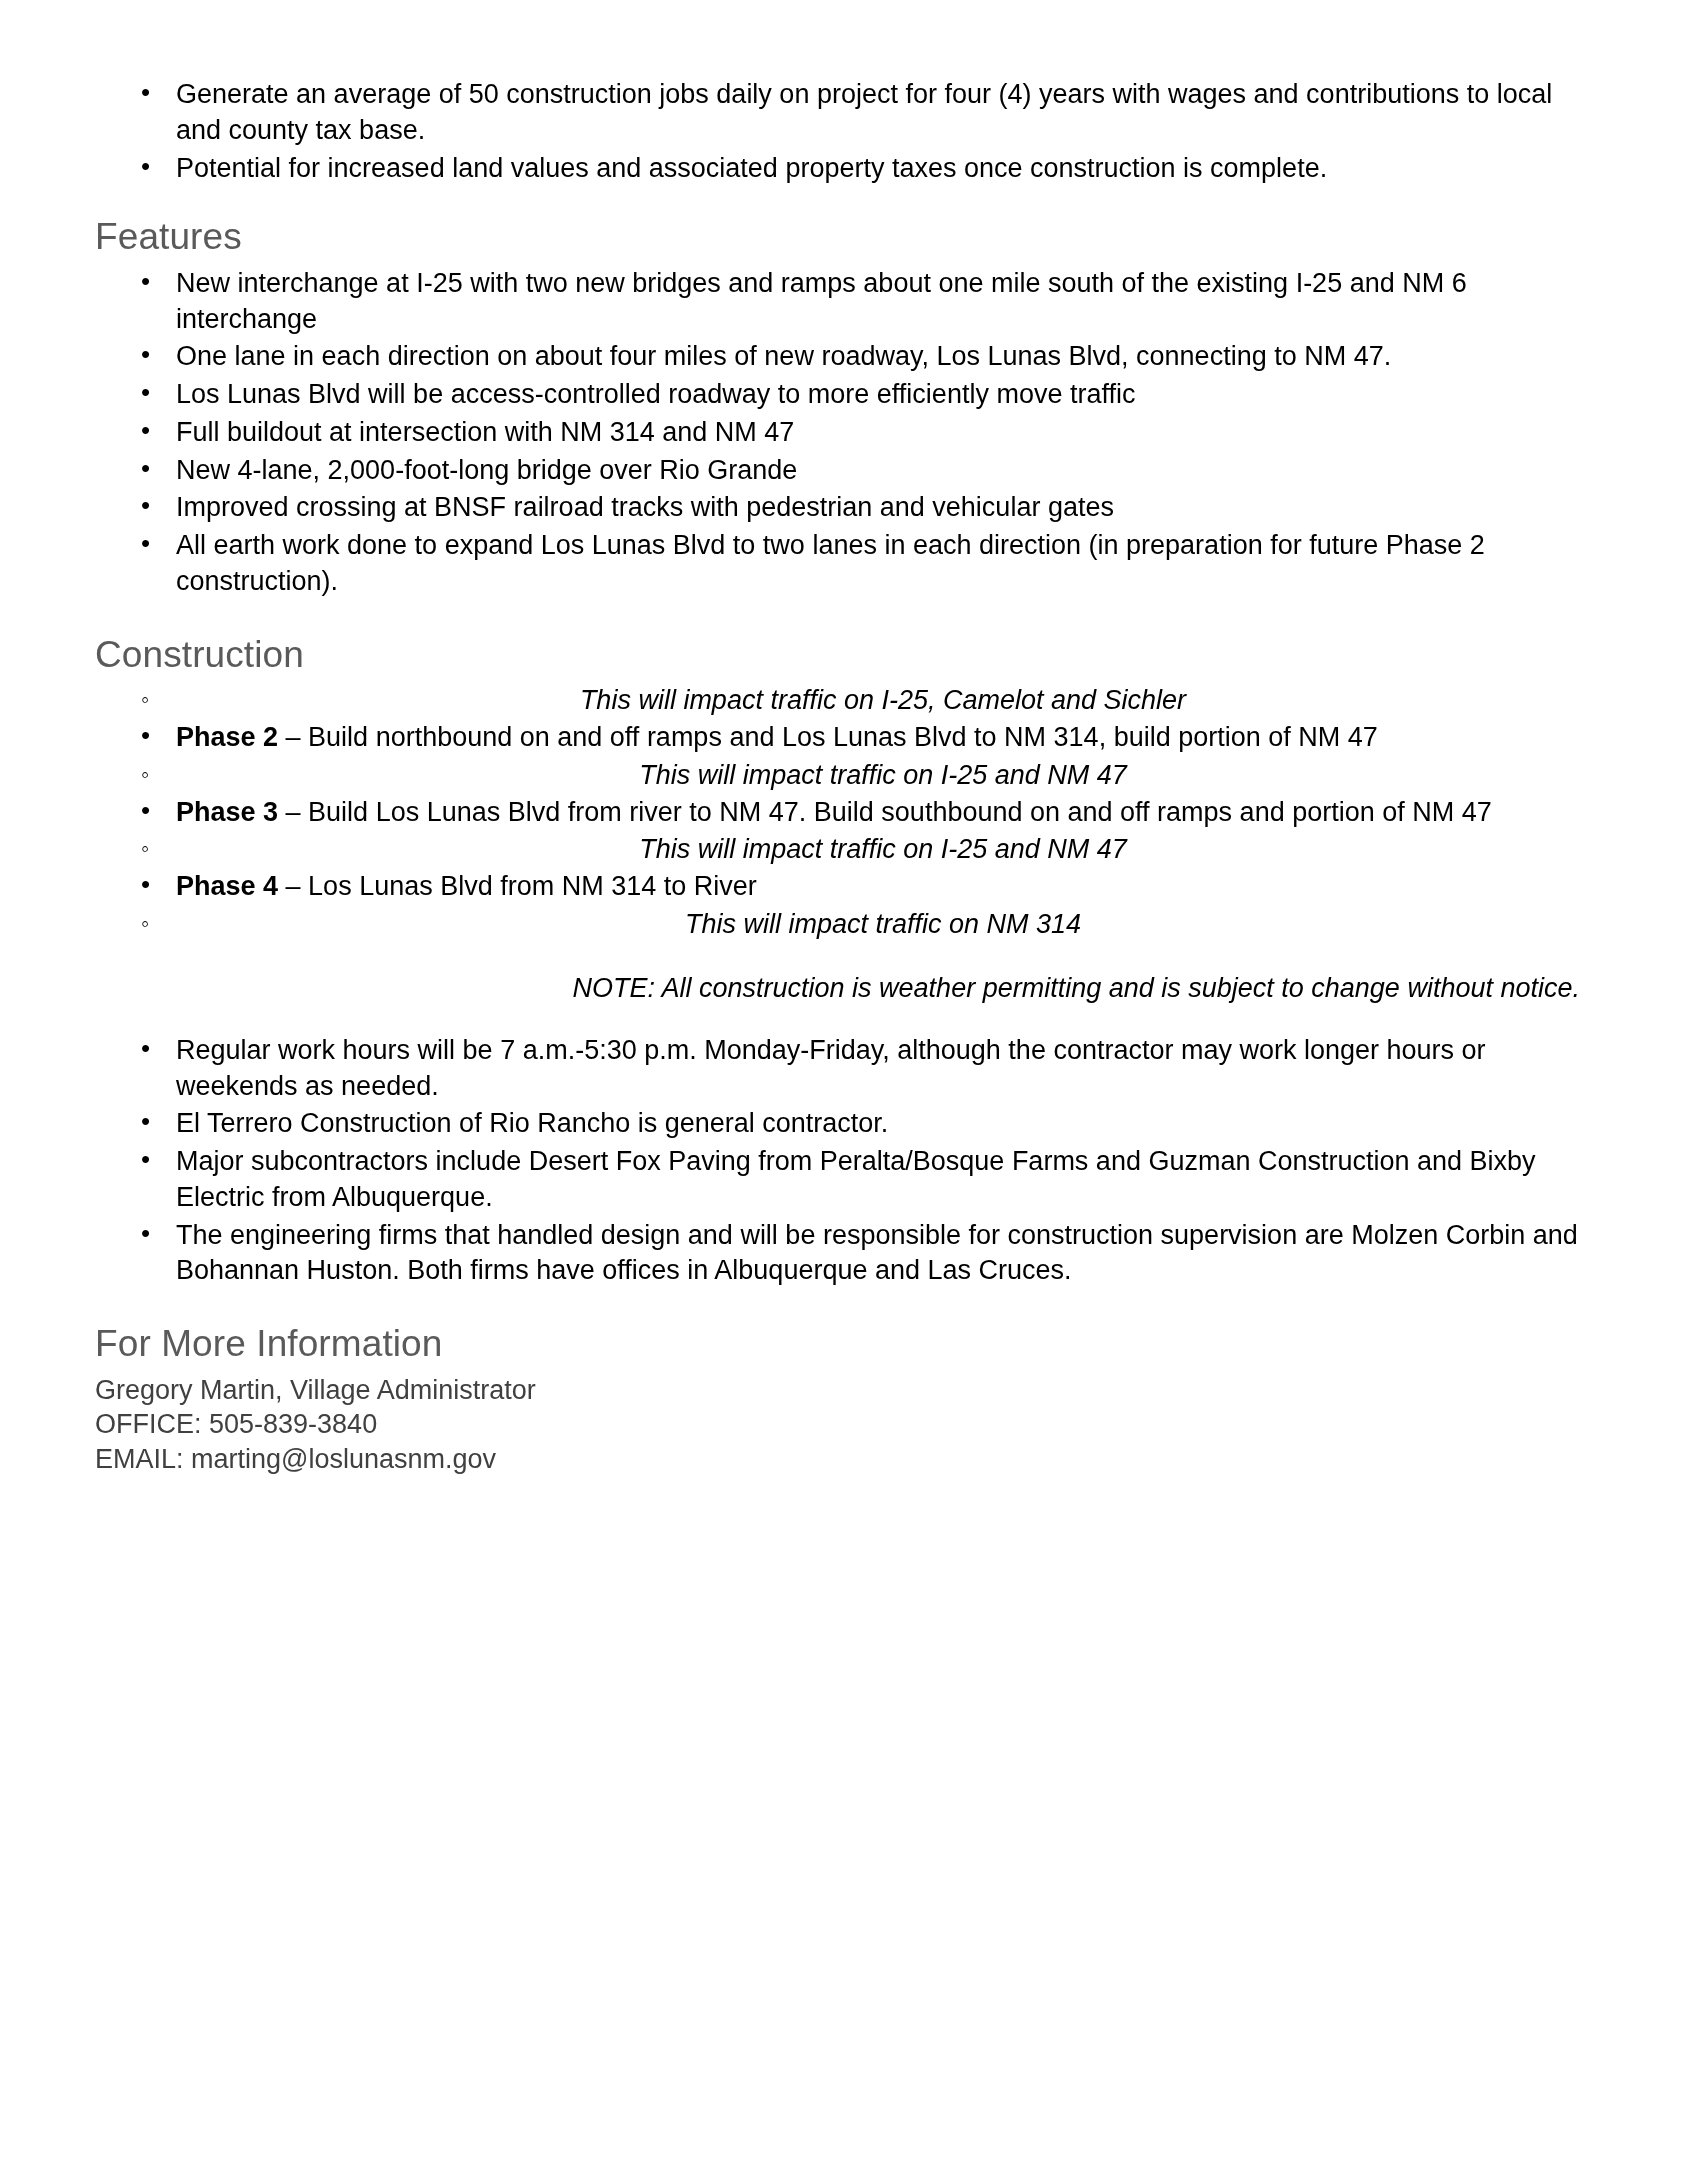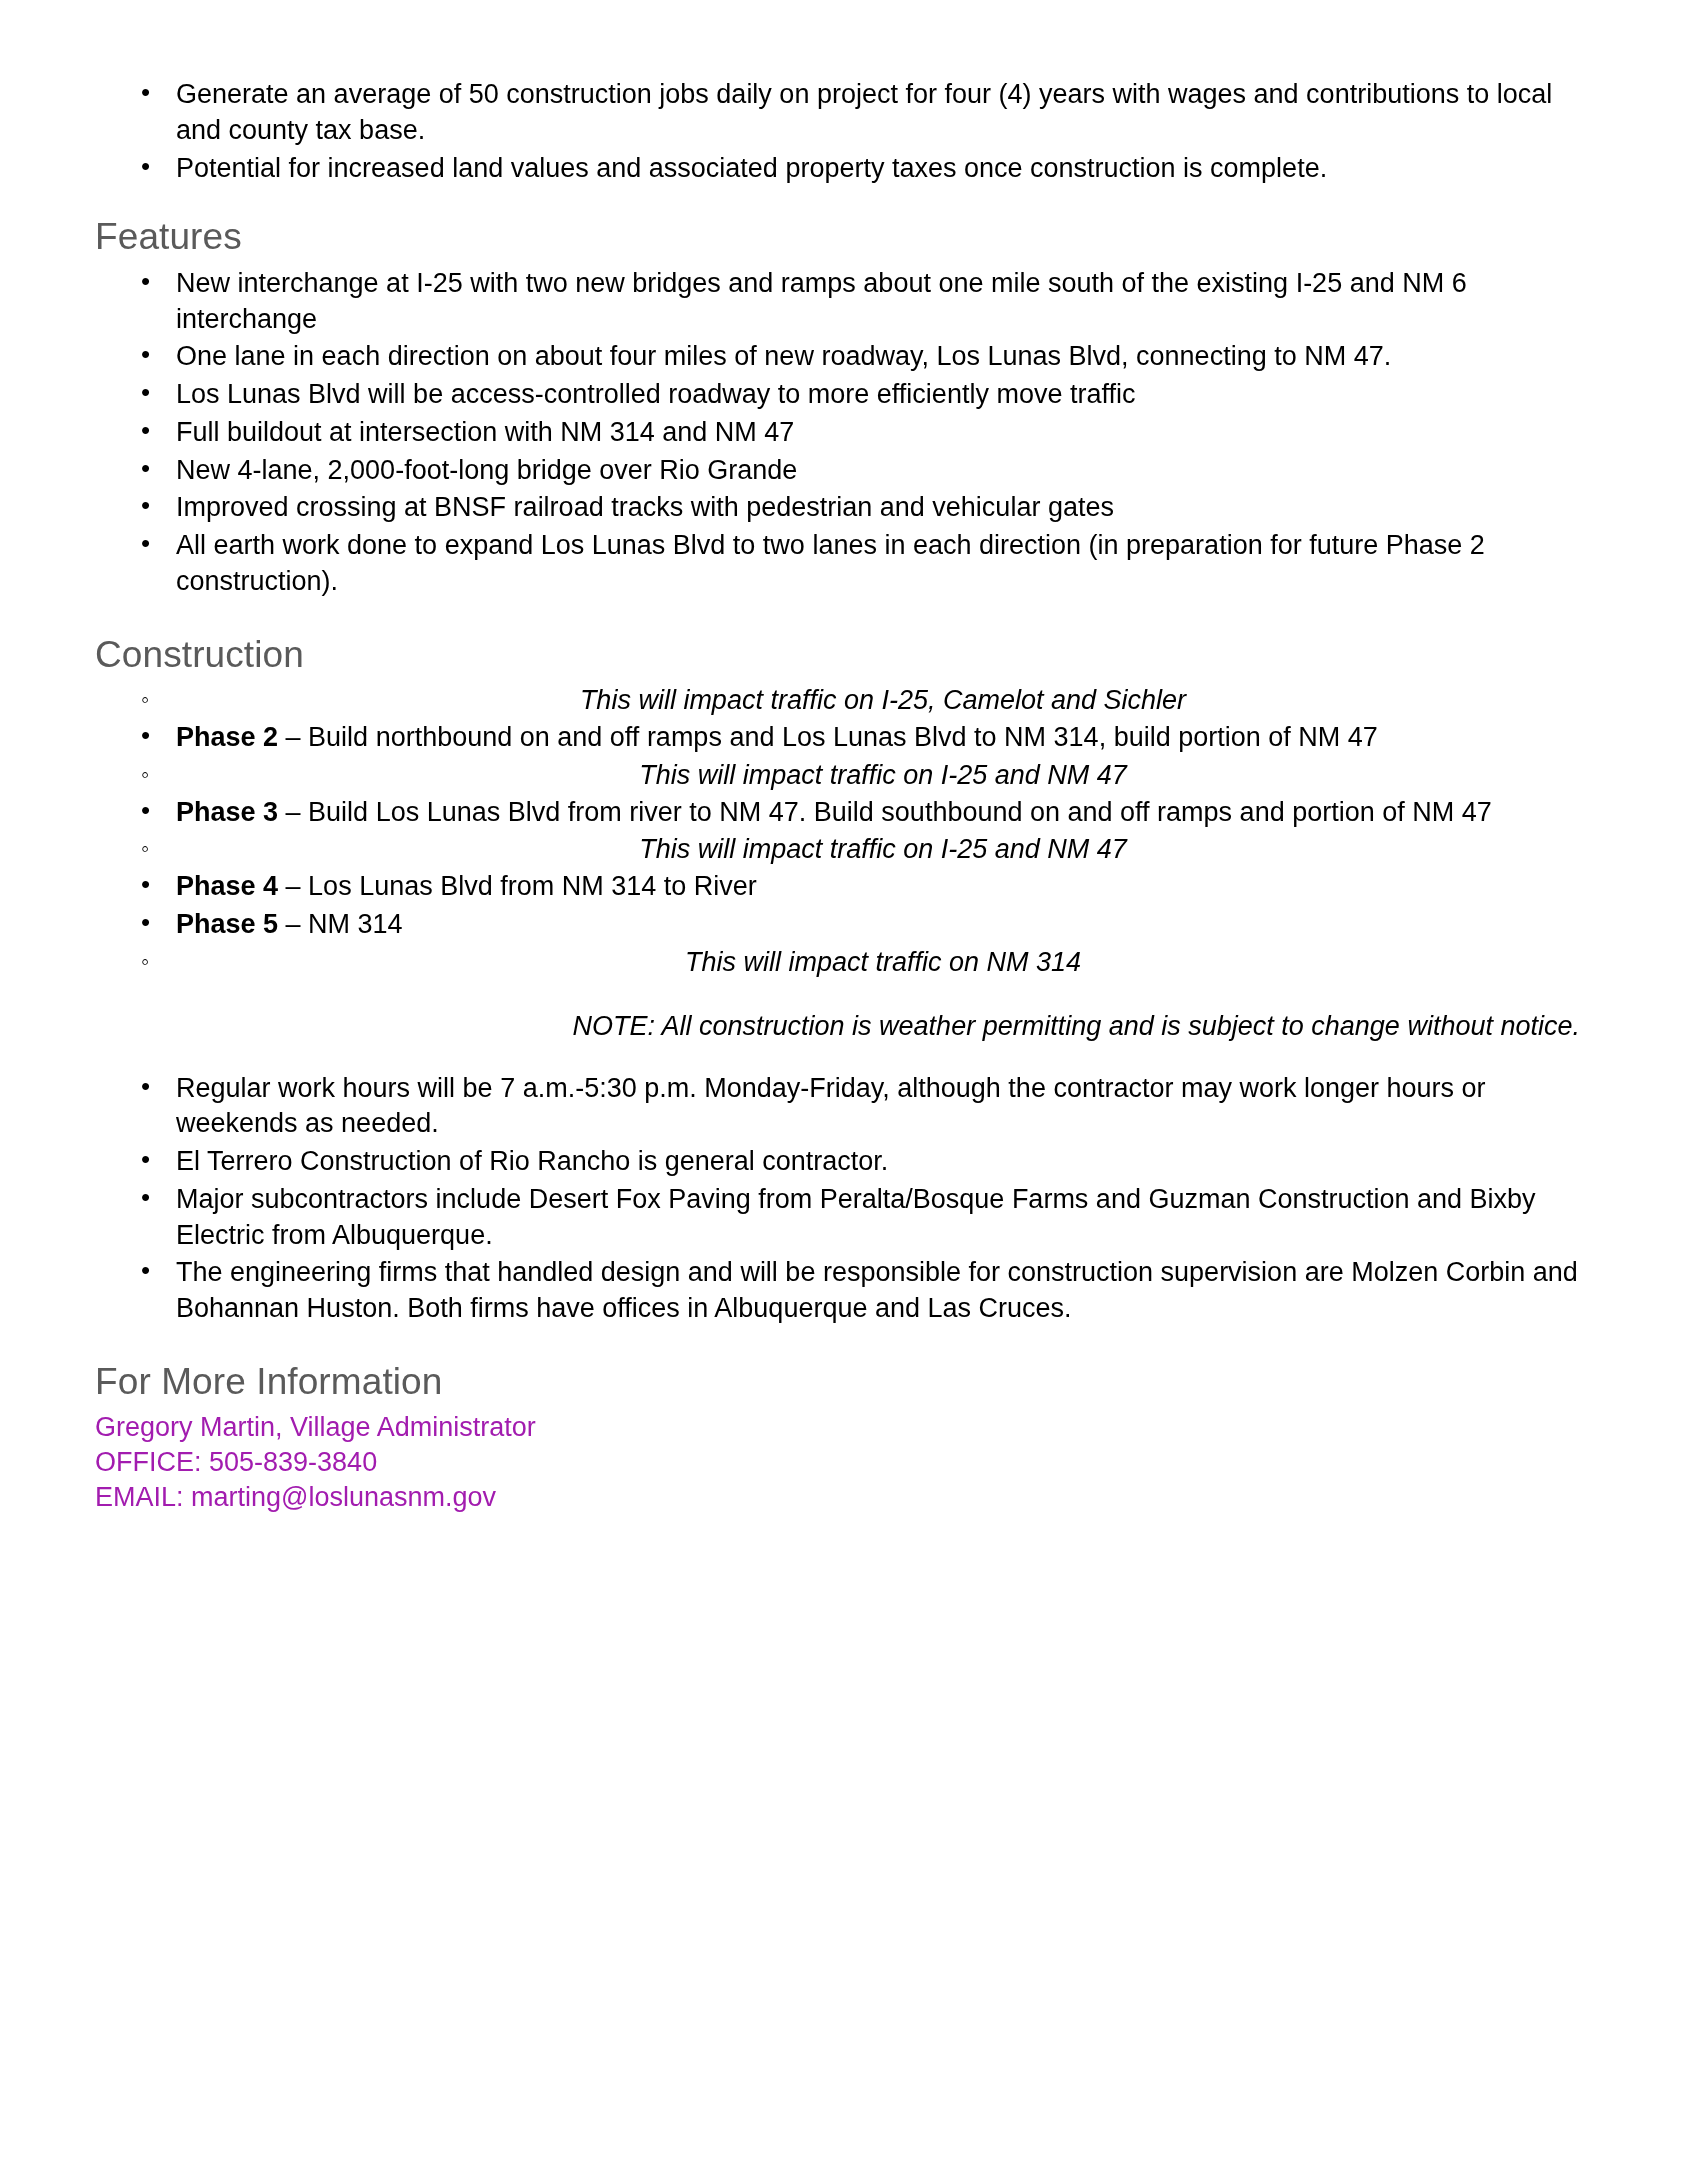--- a/index.html
+++ b/index.html
@@ -103,21 +103,21 @@
     color: #000;
     text-align: right;
   }
 
   .contact-block {
     margin-top: 2px;
   }
   .contact-line {
     font-size: 27px;
     line-height: 1.28;
-    color: #a21caf;
+    color: #404040;
   }
 </style>
 </head>
 <body>
 
 <div class="page">
   <div class="content">
 
     <ul class="l1">
       <li>Generate an average of 50 construction jobs daily on project for four (4) years with wages and contributions to local and county tax base.</li>
@@ -153,23 +153,20 @@
       <li><span class="bold">Phase 3</span><span> – Build Los Lunas Blvd from river to NM 47. Build southbound on and off ramps and portion of NM 47</span></li>
     </ul>
     <ul class="l2">
       <li>This will impact traffic on I-25 and NM 47</li>
     </ul>
 
     <ul class="l1">
       <li><span class="bold">Phase 4</span><span> – Los Lunas Blvd from NM 314 to River</span></li>
     </ul>
 
-    <ul class="l1">
-      <li><span class="bold">Phase 5</span><span> – NM 314</span></li>
-    </ul>
     <ul class="l2">
       <li>This will impact traffic on NM 314</li>
     </ul>
 
     <p class="note">NOTE: All construction is weather permitting and is subject to change without notice.</p>
 
     <ul class="l1">
       <li>Regular work hours will be 7 a.m.-5:30 p.m. Monday-Friday, although the contractor may work longer hours or weekends as needed.</li>
       <li>El Terrero Construction of Rio Rancho is general contractor.</li>
       <li>Major subcontractors include Desert Fox Paving from Peralta/Bosque Farms and Guzman Construction and Bixby Electric from Albuquerque.</li>

